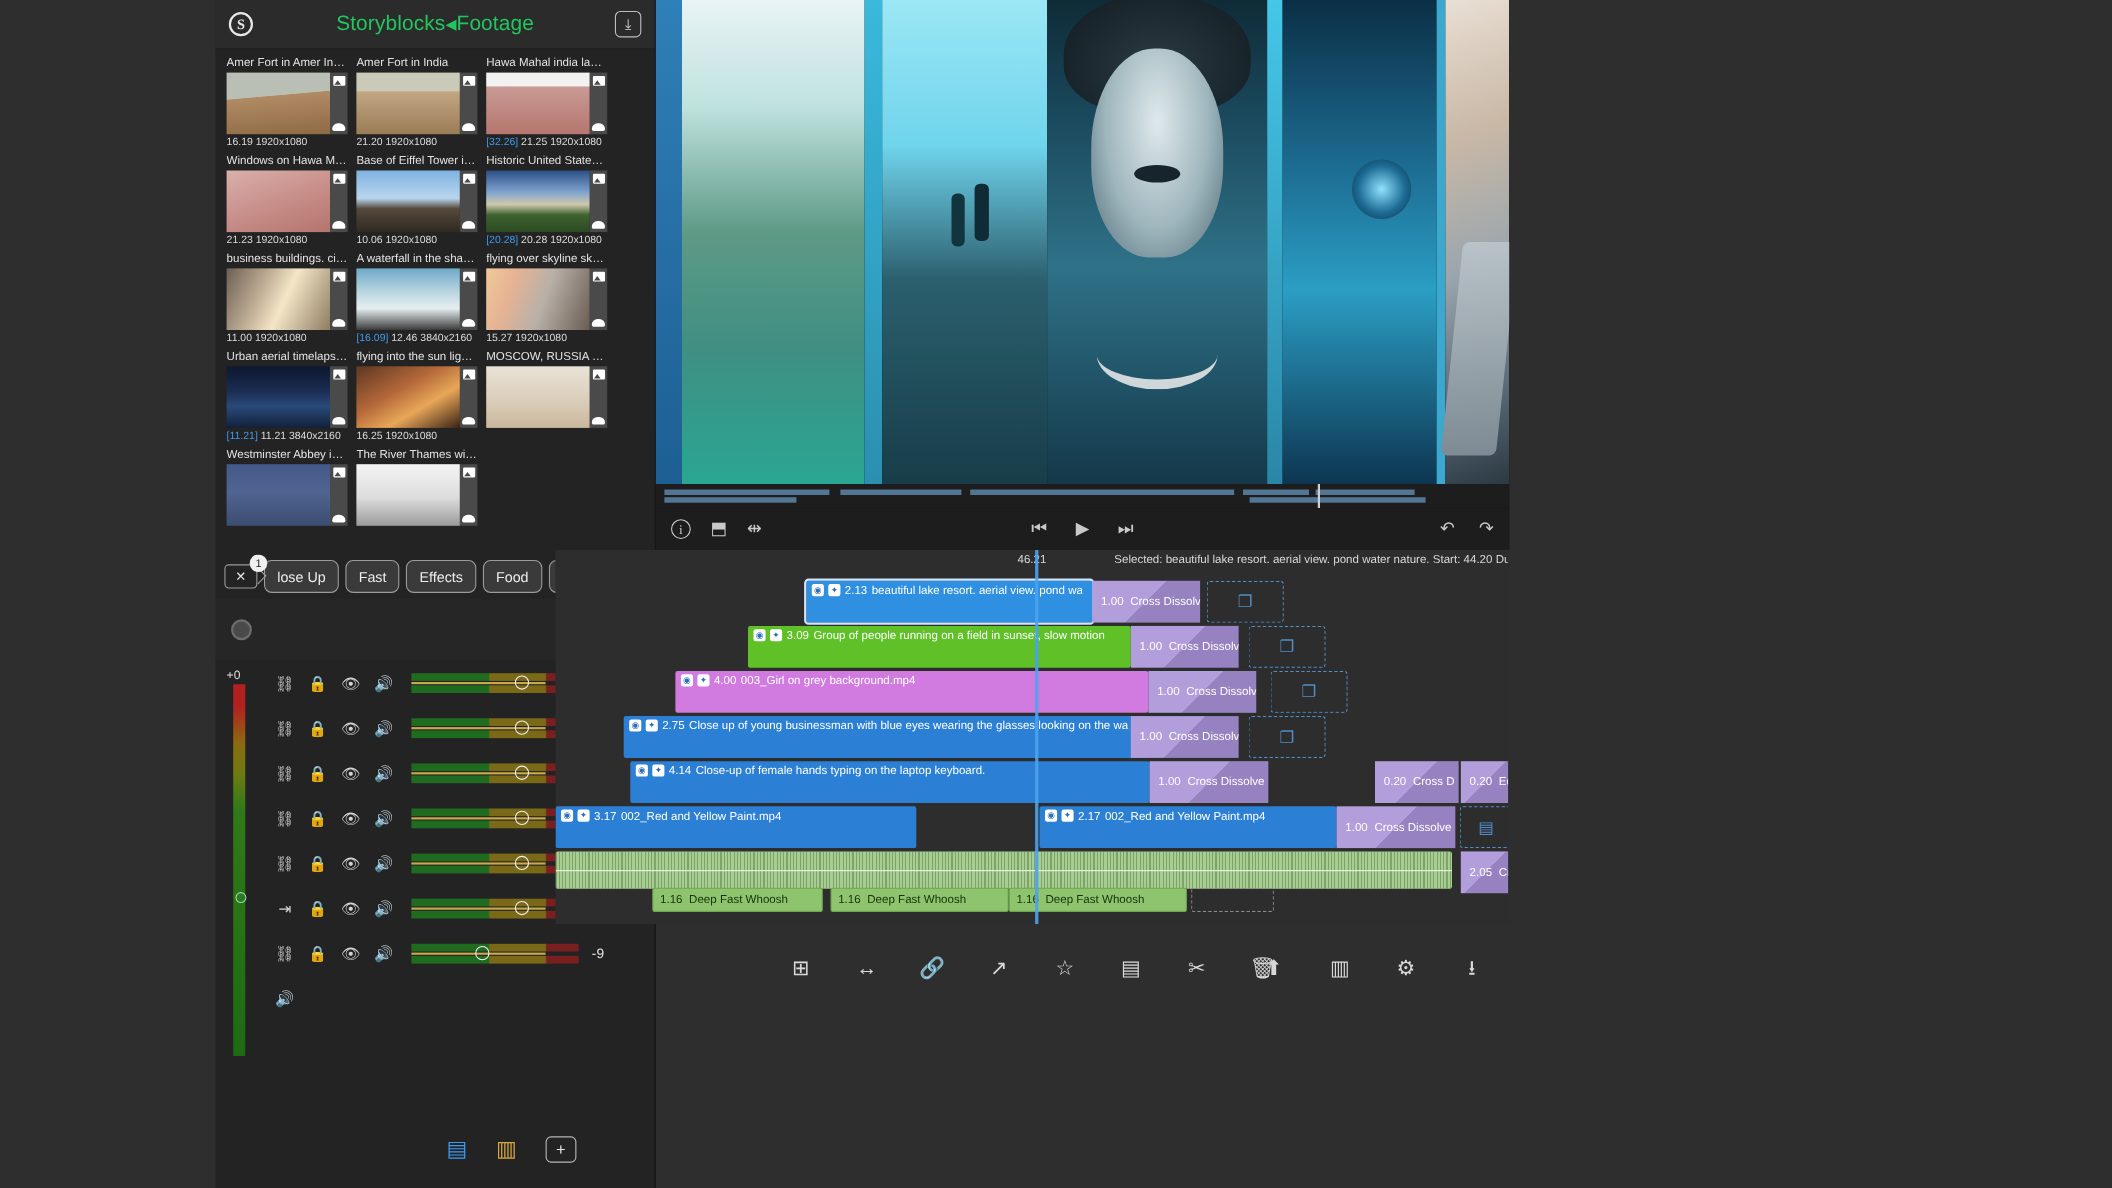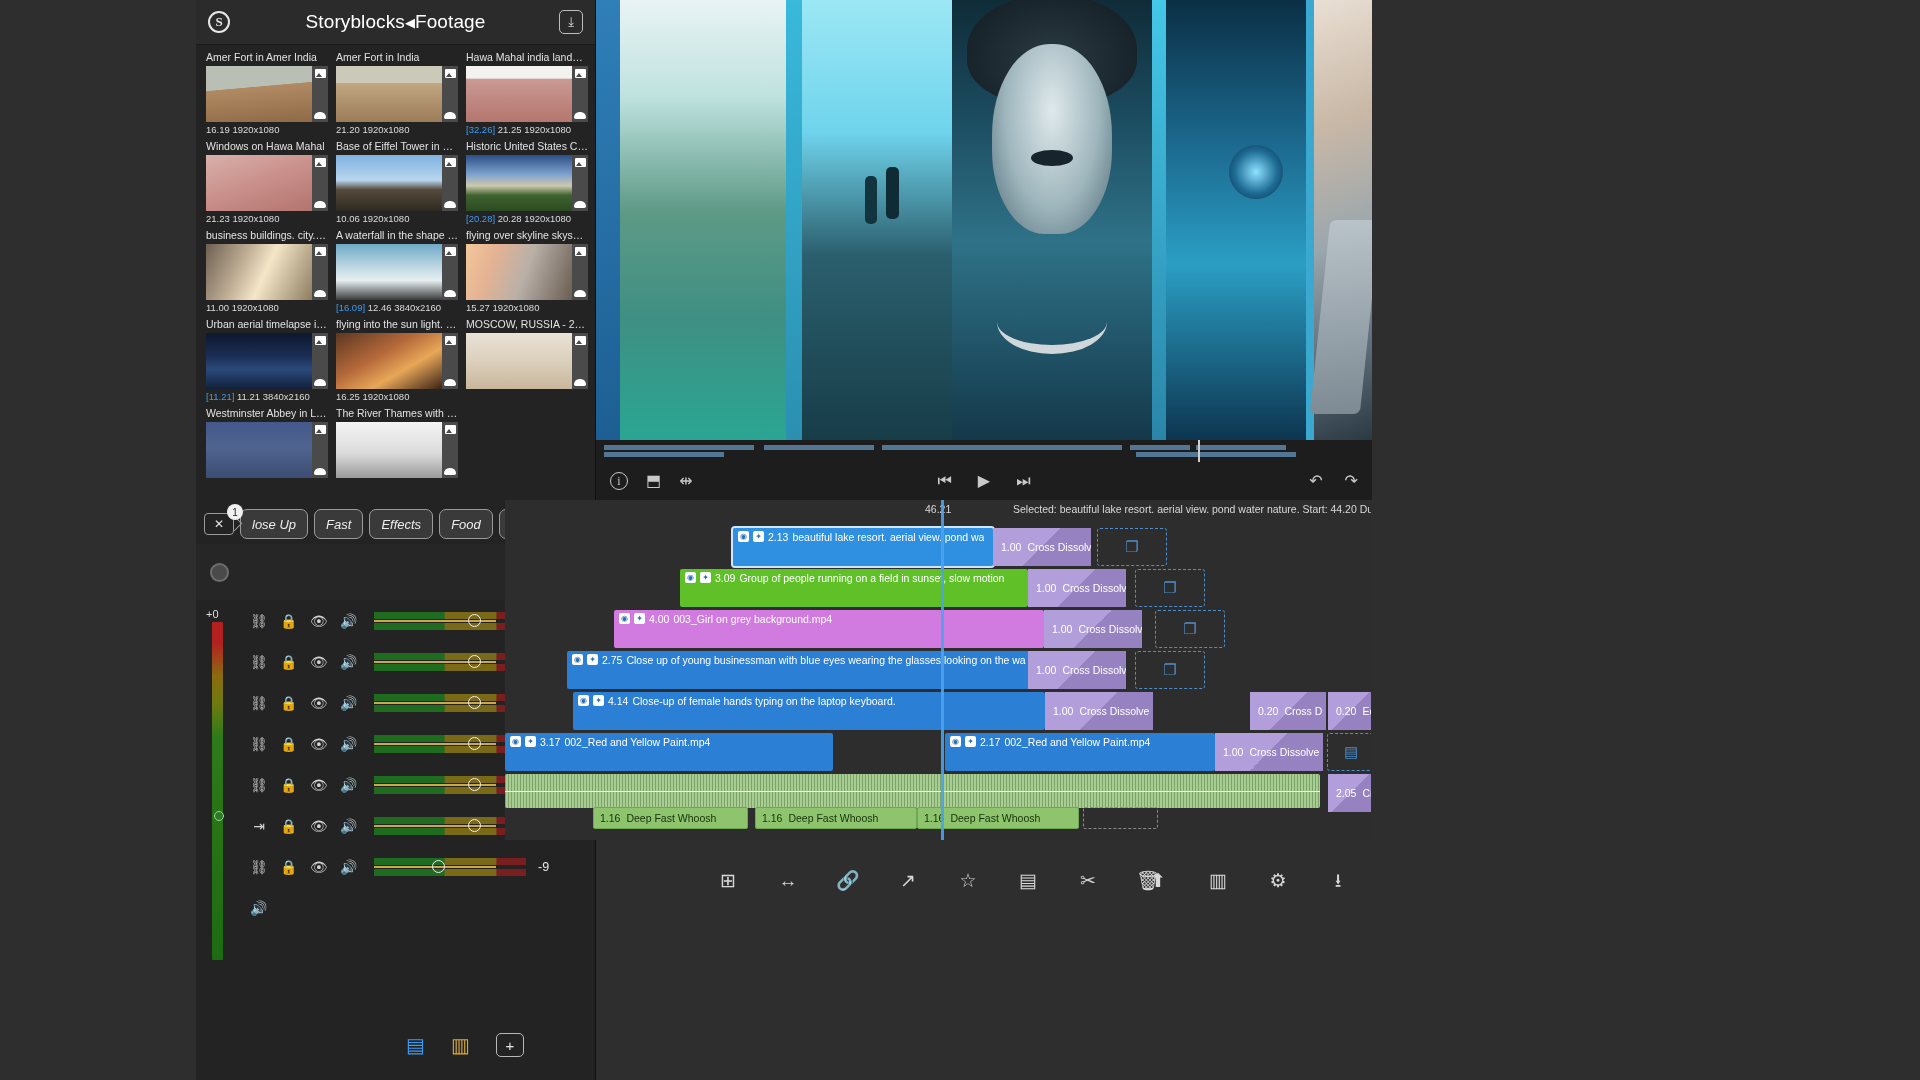--- a/index.html
+++ b/index.html
@@ -21,35 +21,35 @@
     height: 45px; background: #2b2b2b; display: flex; align-items: center;
     padding: 0 12px; position: relative; border-bottom: 1px solid #1c1c1c;
   }
   .sb-logo {
     width: 22px; height: 22px; border-radius: 50%; border: 2px solid #e8e8e8;
     display: flex; align-items: center; justify-content: center;
     color: #e8e8e8; font-size: 13px; font-weight: bold; font-family: "Liberation Serif", serif;
   }
   .browser-title {
     position: absolute; left: 0; right: 0; text-align: center;
-    color: #ffffff; font-size: 19px; letter-spacing: .1px; pointer-events: none;
+    color: #22c55e; font-size: 19px; letter-spacing: .1px; pointer-events: none;
   }
   .browser-title .caret { font-size: 13px; vertical-align: 1px; }
   .dl-btn {
     margin-left: auto; width: 24px; height: 24px; border: 1.5px solid #bdbdbd;
     border-radius: 5px; display: flex; align-items: center; justify-content: center;
     color: #d8d8d8; font-size: 13px; z-index: 2;
   }
 
   .grid-wrap {
     flex: 1; background: #232323; padding: 6px 0 0 10px; overflow: hidden;
     position: relative;
   }
   .grid { display: flex; flex-wrap: wrap; gap: 0px 8px; width: 390px; }
-  .card { width: 122px; margin-bottom: 4px; }
+  .card { width: 110px; margin-bottom: 4px; }
   .card-title {
     color: #e2e2e2; font-size: 10.5px; white-space: nowrap; overflow: hidden;
     text-overflow: ellipsis; margin-bottom: 2px; line-height: 13px;
   }
   .thumb-row { display: flex; height: 56px; }
   .thumb { flex: 1; position: relative; overflow: hidden; background: #111; }
   .thumb-side {
     width: 16px; background: #4a4a4a; display: flex; flex-direction: column;
     align-items: center; justify-content: space-between; padding: 3px 0;
   }
@@ -458,21 +458,21 @@
             <div class="card-meta"><span class="mark"></span><span></span><span></span></div>
           </div>
         </div>
     </div>
 
     <div class="tags-bar">
       <div class="clear-tag">
         <span class="badge">1</span>
         <span>✕</span>
       </div>
-      <div id="tag-pills" style="display:flex;gap:6px;font-style:italic;">
+      <div id="tag-pills" style="display:flex;gap:6px;">
           <div class="tag-pill">lose Up</div>
           <div class="tag-pill">Fast</div>
           <div class="tag-pill">Effects</div>
           <div class="tag-pill">Food</div>
           <div class="tag-pill">Historical</div>
           <div class="tag-pill active">Landmarks</div>
         </div>
     </div>
 
     <div class="browser-footer">

